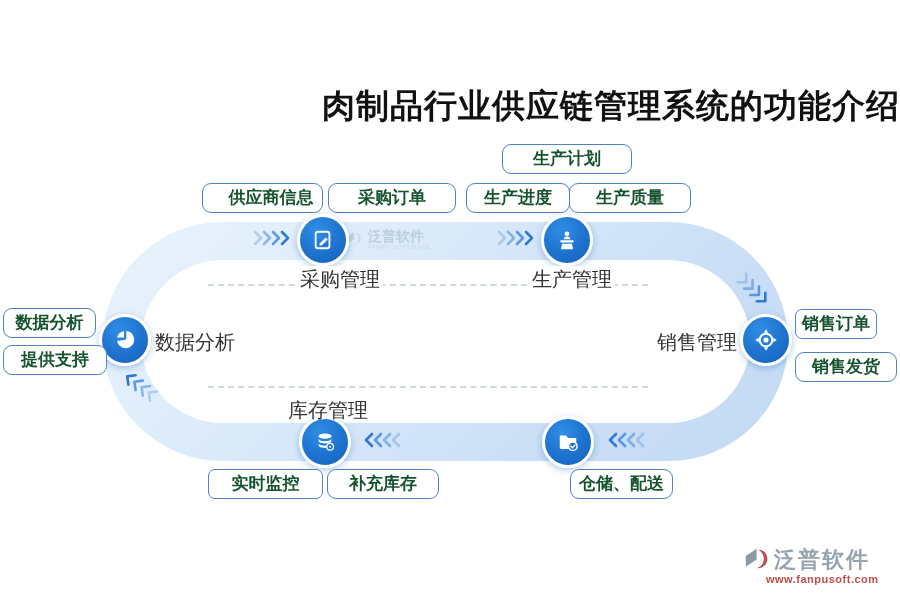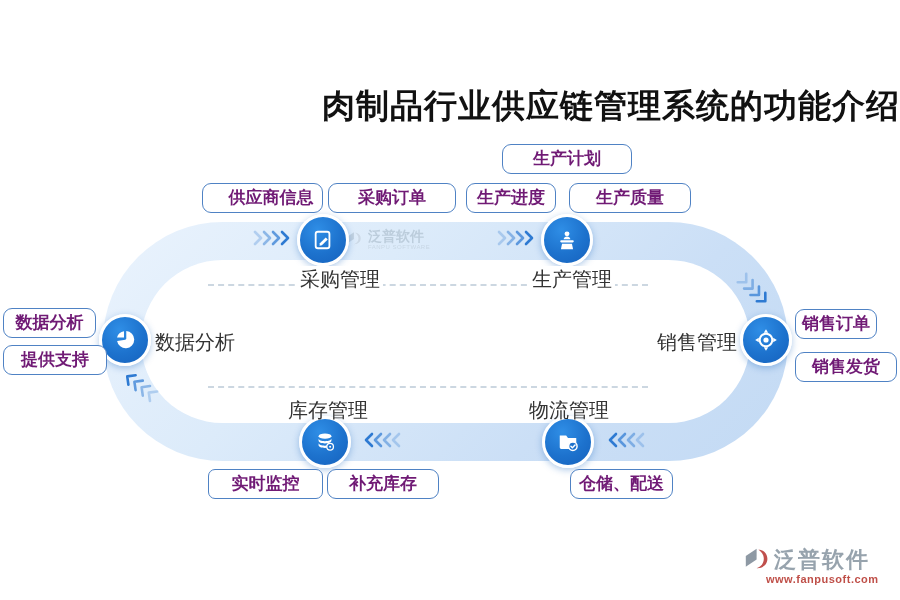--- a/index.html
+++ b/index.html
@@ -25,21 +25,21 @@
   .node{position:absolute;width:46px;height:46px;border-radius:50%;
         background:radial-gradient(circle at 38% 28%,#2f8ee6 0%,#1d72cd 55%,#1561bd 100%);
         border:3px solid #fff;box-shadow:0 2px 7px rgba(21,97,189,.35);
         display:flex;align-items:center;justify-content:center;}
 
   .nlabel{position:absolute;font-size:20px;color:#333;white-space:nowrap;}
   .nlabel.onwhite{background:#fff;padding:0 3px;}
 
   
   .pill{position:absolute;box-sizing:border-box;height:30px;background:#fff;
-        border:1.5px solid #4f82c4;border-radius:9px;color:#701a75;
+        border:1.5px solid #4f82c4;border-radius:9px;color:#14532d;
         font-size:17px;font-weight:bold;text-align:center;line-height:27px;
         white-space:nowrap;}
 
   
   .chev{position:absolute;width:40px;height:16px;}
   .chev svg path{stroke:#2e7ad2;stroke-width:2.6;fill:none;
                  stroke-linecap:round;stroke-linejoin:round;}
   .chev .c1{opacity:.28;} .chev .c2{opacity:.48;} .chev .c3{opacity:.72;} .chev .c4{opacity:1;}
 
   
@@ -171,30 +171,29 @@
   <div class="node" style="left:99px;top:314px;">
     <svg width="22" height="22" viewBox="0 0 24 24">
       <path d="M13.4 10.6 V2.2 a9.4 9.4 0 1 1 -10 10.8 l9 -1.3 Z" fill="#fff"></path>
       <path d="M10.9 9.3 V2.5 a9.4 9.4 0 0 0 -7.6 6.8 Z" fill="#fff"></path>
     </svg>
   </div>
 
   <div class="nlabel onwhite" style="left:297px;top:266px;">采购管理</div>
   <div class="nlabel onwhite" style="left:529px;top:266px;">生产管理</div>
   <div class="nlabel" style="left:657px;top:329px;">销售管理</div>
-  <div class="nlabel" style="left:529px;top:397px;">物流管理</div>
   <div class="nlabel" style="left:288px;top:397px;">库存管理</div>
   <div class="nlabel" style="left:155px;top:329px;">数据分析</div>
 
   <div class="pill" style="left:502px;top:144px;width:130px;">生产计划</div>
   <div class="pill" style="left:202px;top:183px;width:121px;padding-left:17px;">供应商信息</div>
   <div class="pill" style="left:328px;top:183px;width:128px;text-align:center;">采购订单</div>
-  <div class="pill" style="left:466px;top:183px;width:90px;">生产进度</div>
+  <div class="pill" style="left:466px;top:183px;width:104px;">生产进度</div>
   <div class="pill" style="left:569px;top:183px;width:122px;">生产质量</div>
-  <div class="pill" style="left:795px;top:309px;width:82px;">销售订单</div>
+  <div class="pill" style="left:795px;top:309px;width:82px;border-radius:7px;">销售订单</div>
   <div class="pill" style="left:795px;top:352px;width:102px;text-align:center;">销售发货</div>
   <div class="pill" style="left:3px;top:308px;width:93px;">数据分析</div>
   <div class="pill" style="left:3px;top:345px;width:104px;">提供支持</div>
   <div class="pill" style="left:208px;top:469px;width:115px;border-radius:7px;">实时监控</div>
   <div class="pill" style="left:327px;top:469px;width:112px;">补充库存</div>
   <div class="pill" style="left:570px;top:469px;width:103px;">仓储、配送</div>
 
   <div class="wm-footer">
     <div class="wm-row">
       <svg width="27" height="29" viewBox="0 0 30 32">

